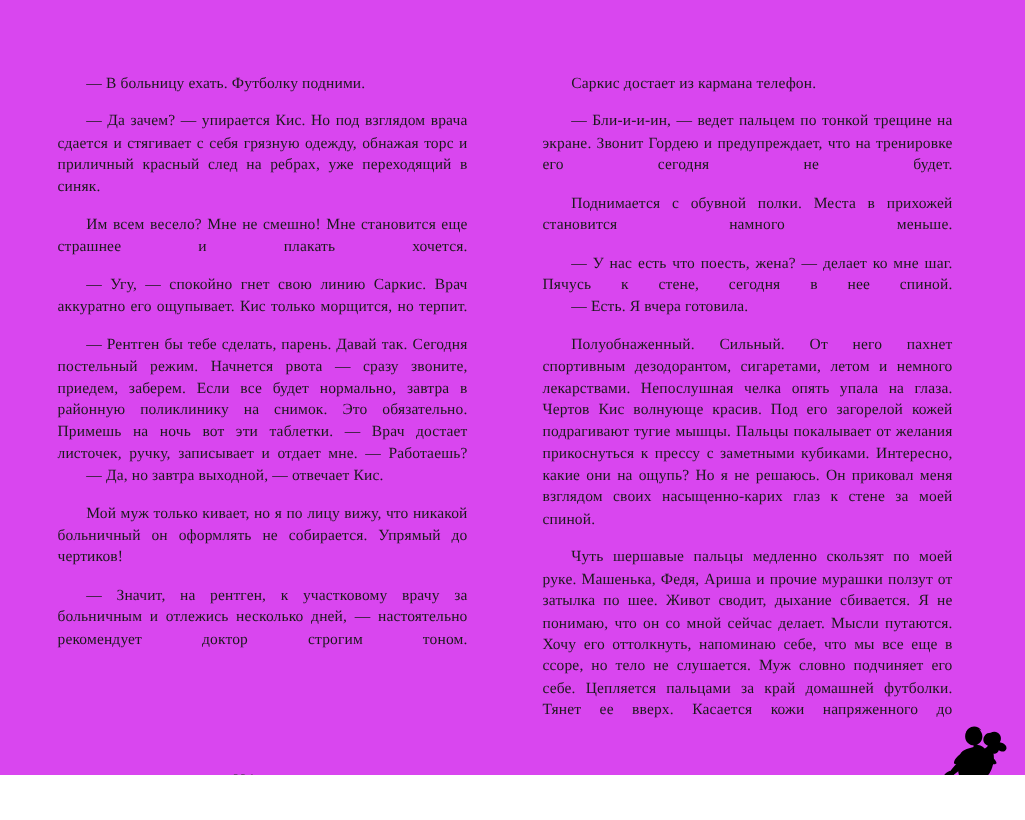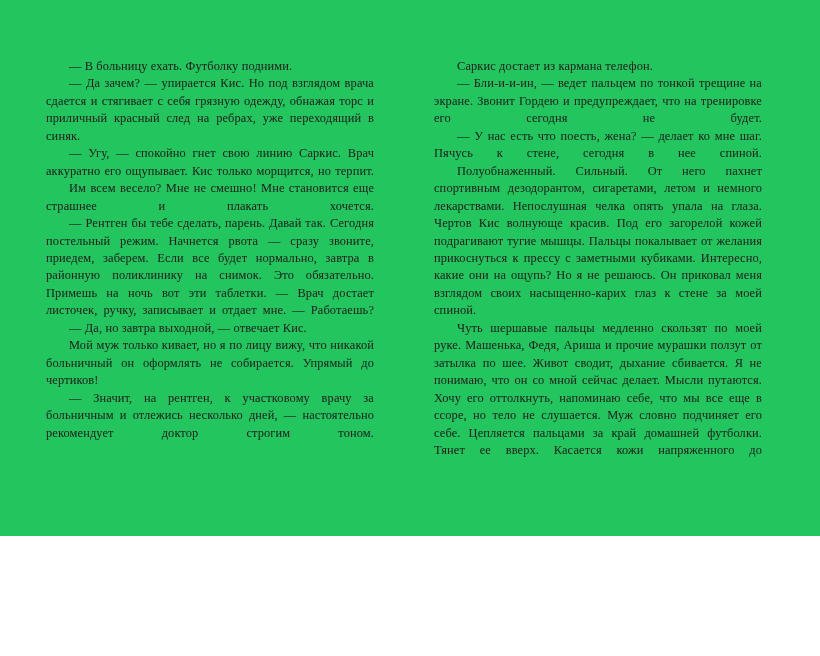--- a/index.html
+++ b/index.html
@@ -4,22 +4,22 @@
 <title>Book spread</title>
 <style>
   html, body {
     margin: 0;
     padding: 0;
     background: #ffffff;
   }
   .page-spread {
     position: relative;
     width: 820px;
-    height: 536px;
-    background: #22c55e;
+    height: 620px;
+    background: #d946ef;
     overflow: hidden;
     font-family: "Liberation Serif", "DejaVu Serif", serif;
     color: #1a1a1a;
   }
   .page {
     position: absolute;
     top: 0;
     height: 656px;
   }
   .page-left  { left: 0px;   width: 410px; }
@@ -46,20 +46,21 @@
   }
   .text-column p:last-child {
     text-align: justify;
   }
   
   .text-column p {
     text-align-last: left;
   }
   .text-column p.stretch-last {
     text-align-last: justify;
+    margin-top: 13px;
   }
 
   .folio {
     position: absolute;
     bottom: 27px;
     width: 100%;
     text-align: center;
     font-size: 10.5px;
     color: #3a3a3a;
     letter-spacing: 0.04em;
@@ -80,35 +81,37 @@
 </style>
 </head>
 <body>
 
 <div class="page-spread">
 
   <div class="page page-left">
     <div class="text-column">
       <p>— В больницу ехать. Футболку подними.</p>
       <p class="stretch-last">— Да зачем? — упирается Кис. Но под взглядом врача сдается и стягивает с себя грязную одежду, обнажая торс и приличный красный след на ребрах, уже переходящий в синяк.</p>
+      <p class="stretch-last">Им всем весело? Мне не смешно! Мне становится еще страшнее и плакать хочется.</p>
       <p class="stretch-last">— Угу, — спокойно гнет свою линию Саркис. Врач аккуратно его ощупывает. Кис только морщится, но терпит.</p>
-      <p class="stretch-last">Им всем весело? Мне не смешно! Мне становится еще страшнее и плакать хочется.</p>
       <p class="stretch-last">— Рентген бы тебе сделать, парень. Давай так. Сегодня постельный режим. Начнется рвота — сразу звоните, приедем, заберем. Если все будет нормально, завтра в районную поликлинику на снимок. Это обязательно. Примешь на ночь вот эти таблетки. — Врач достает листочек, ручку, записывает и отдает мне. — Работаешь?</p>
       <p>— Да, но завтра выходной, — отвечает Кис.</p>
       <p class="stretch-last">Мой муж только кивает, но я по лицу вижу, что никакой больничный он оформлять не собирается. Упрямый до чертиков!</p>
       <p class="stretch-last">— Значит, на рентген, к участковому врачу за больничным и отлежись несколько дней, — настоятельно рекомендует доктор строгим тоном.</p>
     </div>
     <div class="folio">224</div>
   </div>
 
   <div class="page page-right">
     <div class="text-column">
       <p>Саркис достает из кармана телефон.</p>
       <p class="stretch-last">— Бли-и-и-ин, — ведет пальцем по тонкой трещине на экране. Звонит Гордею и предупреждает, что на тренировке его сегодня не будет.</p>
+      <p class="stretch-last">Поднимается с обувной полки. Места в прихожей становится намного меньше.</p>
       <p class="stretch-last">— У нас есть что поесть, жена? — делает ко мне шаг. Пячусь к стене, сегодня в нее спиной.</p>
+      <p>— Есть. Я вчера готовила.</p>
       <p class="stretch-last">Полуобнаженный. Сильный. От него пахнет спортивным дезодорантом, сигаретами, летом и немного лекарствами. Непослушная челка опять упала на глаза. Чертов Кис волнующе красив. Под его загорелой кожей подрагивают тугие мышцы. Пальцы покалывает от желания прикоснуться к прессу с заметными кубиками. Интересно, какие они на ощупь? Но я не решаюсь. Он приковал меня взглядом своих насыщенно-карих глаз к стене за моей спиной.</p>
       <p class="stretch-last">Чуть шершавые пальцы медленно скользят по моей руке. Машенька, Федя, Ариша и прочие мурашки ползут от затылка по шее. Живот сводит, дыхание сбивается. Я не понимаю, что он со мной сейчас делает. Мысли путаются. Хочу его оттолкнуть, напоминаю себе, что мы все еще в ссоре, но тело не слушается. Муж словно подчиняет его себе. Цепляется пальцами за край домашней футболки. Тянет ее вверх. Касается кожи напряженного до</p>
     </div>
 
     <div class="corner-ornament">
       <svg width="66" height="74" viewBox="0 0 66 74" xmlns="http://www.w3.org/2000/svg" aria-hidden="true">
         <g fill="#000000">
 
           <path d="M47.5 8.2c2.9-1.6 6.2-0.6 7.6 2.0 1.0 1.9 0.8 4.0-0.3 5.6 1.9 0.3 3.6 1.1 4.6 2.4 1.3 1.7 1.0 3.6-0.5 4.6-1.4 0.9-3.3 0.5-4.9-0.6-0.3 1.0-1.0 1.9-2.0 2.4-2.4 1.2-5.3 0.1-6.5-2.4-0.6-1.3-0.7-2.7-0.3-3.9-1.3-0.3-2.4-1.1-3.0-2.3-1.3-2.6-0.1-5.9 2.8-7.4l2.5-0.4z"></path>
 

